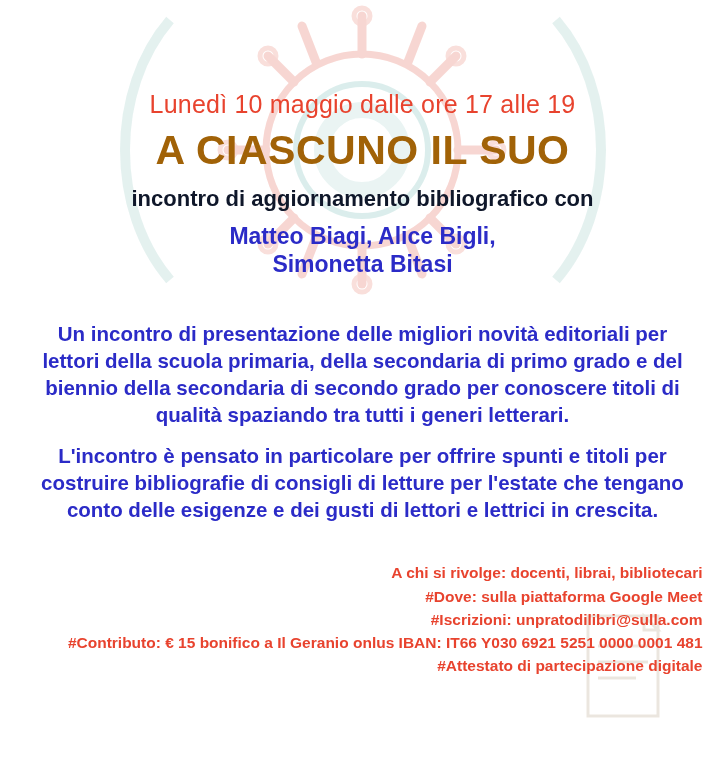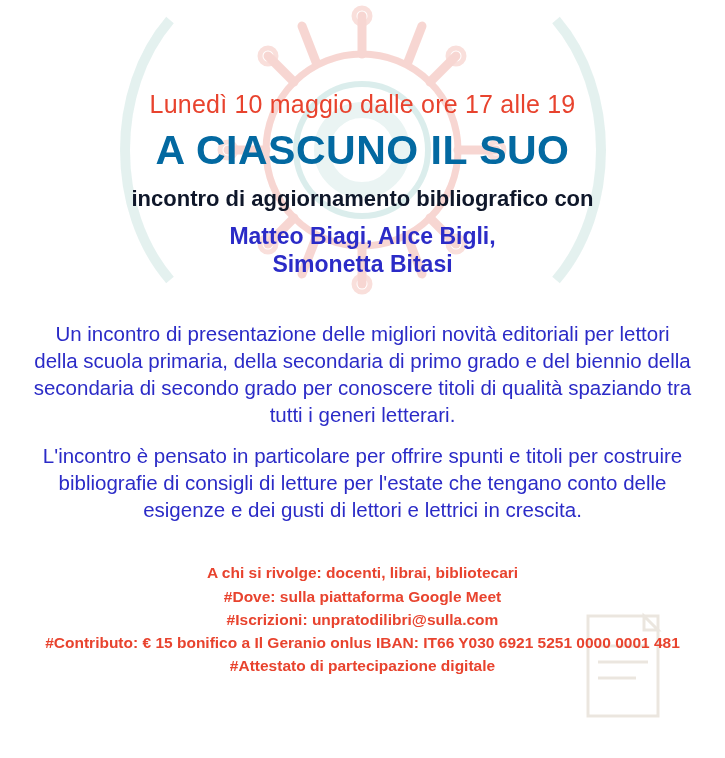--- a/index.html
+++ b/index.html
@@ -44,59 +44,60 @@
     padding-top: 90px;
     font-size: 25px;
     font-weight: normal;
     color: #e8432e;
     letter-spacing: 0.2px;
   }
   .title-main {
     margin: 8px 0 0 0;
     font-size: 41px;
     font-weight: bold;
-    color: #0369a1;
+    color: #a16207;
     letter-spacing: 0.5px;
   }
   .subtitle {
     margin: 12px 0 0 0;
     font-size: 22px;
     font-weight: bold;
     color: #0f172a;
   }
   .speakers {
     margin: 10px 0 0 0;
     font-size: 23px;
     font-weight: bold;
     color: #2b2bc7;
     line-height: 1.22;
   }
 
   .body-block {
     margin: 42px auto 0 auto;
     max-width: 660px;
     font-size: 20.5px;
-    font-weight: normal;
+    font-weight: bold;
     color: #2b2bc7;
     line-height: 1.32;
   }
   .body-block + .body-block {
     margin-top: 14px;
   }
 
   .footer-block {
     margin: 38px auto 0 auto;
     max-width: 680px;
     font-size: 15.5px;
     font-weight: bold;
     color: #e8432e;
     line-height: 1.5;
   }
   .footer-block div {
     white-space: nowrap;
+    text-align: right;
   }
 </style>
 </head>
 <body>
 
 <div class="poster">
 
   <svg class="bg-art" viewBox="0 0 725 758" preserveAspectRatio="none" aria-hidden="true">
     <g fill="none" stroke="#f2b6ae" stroke-width="7" opacity="0.55">
 

